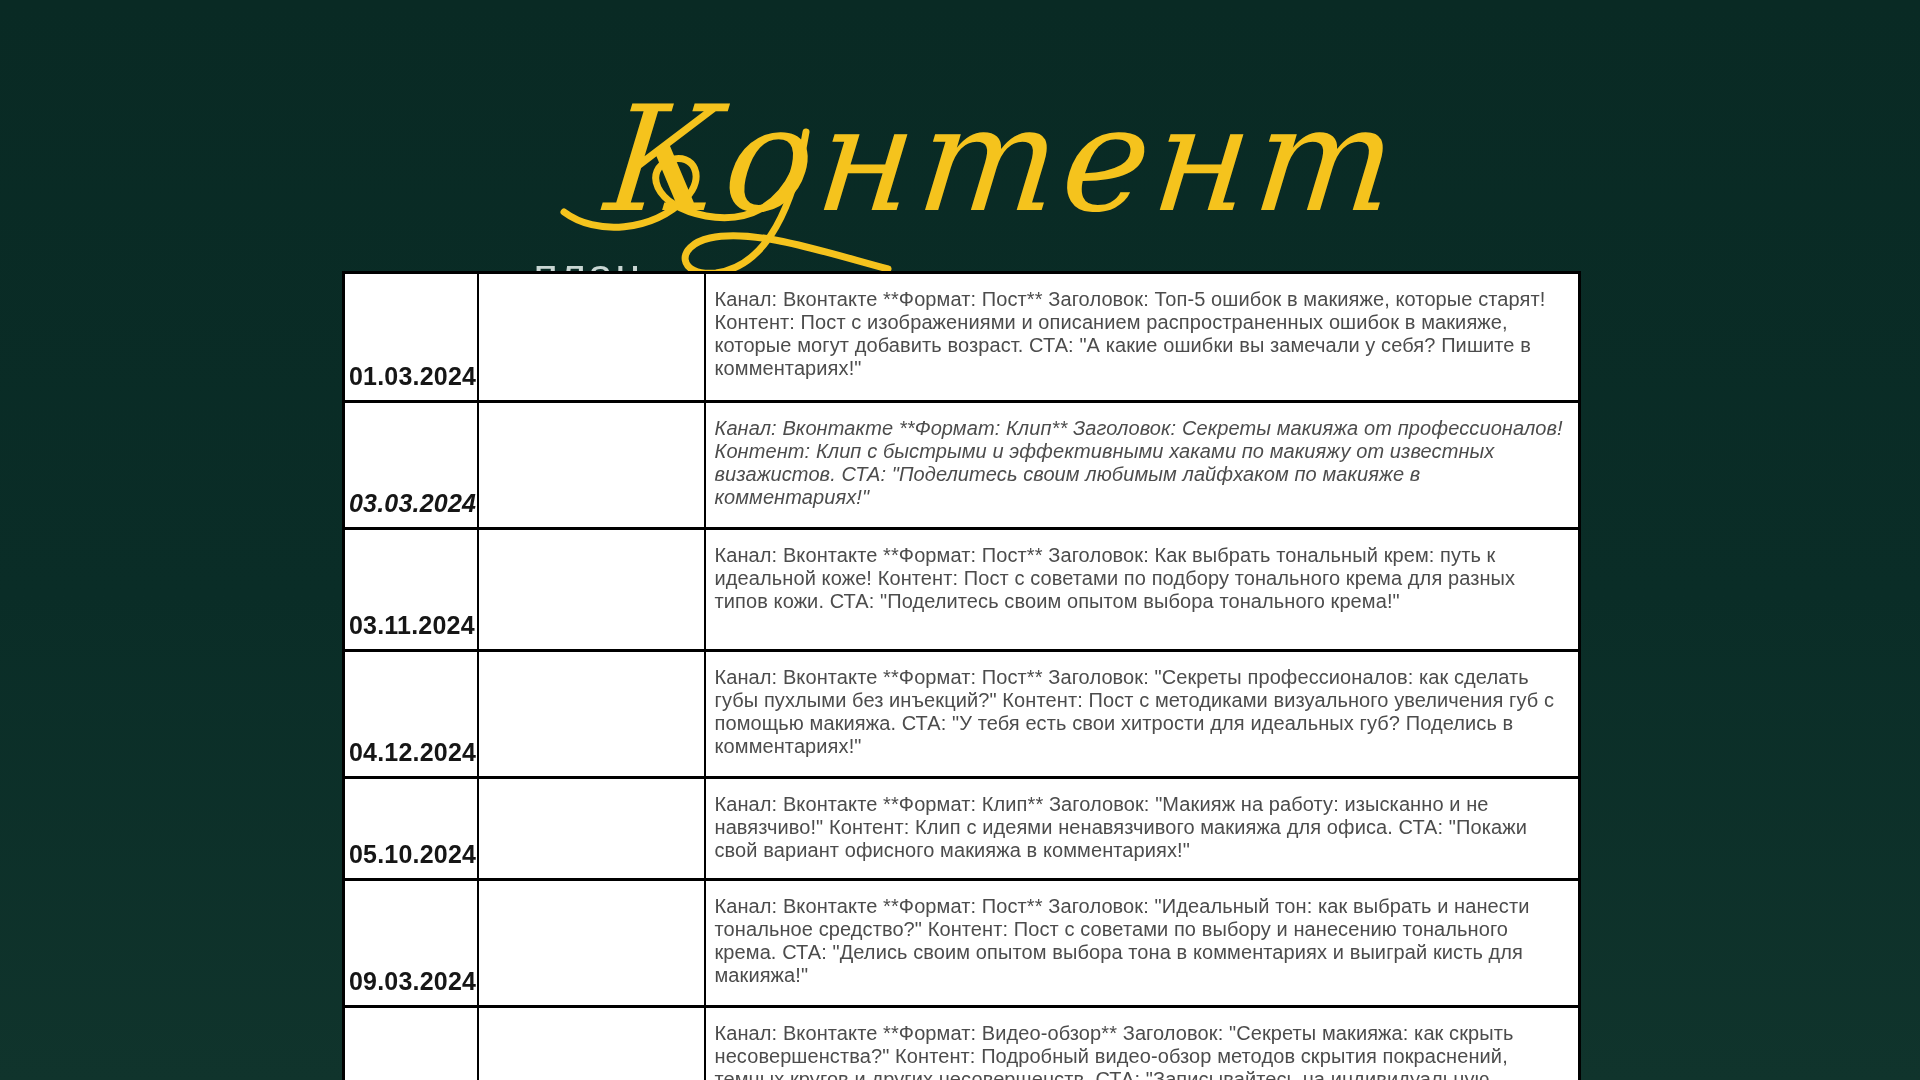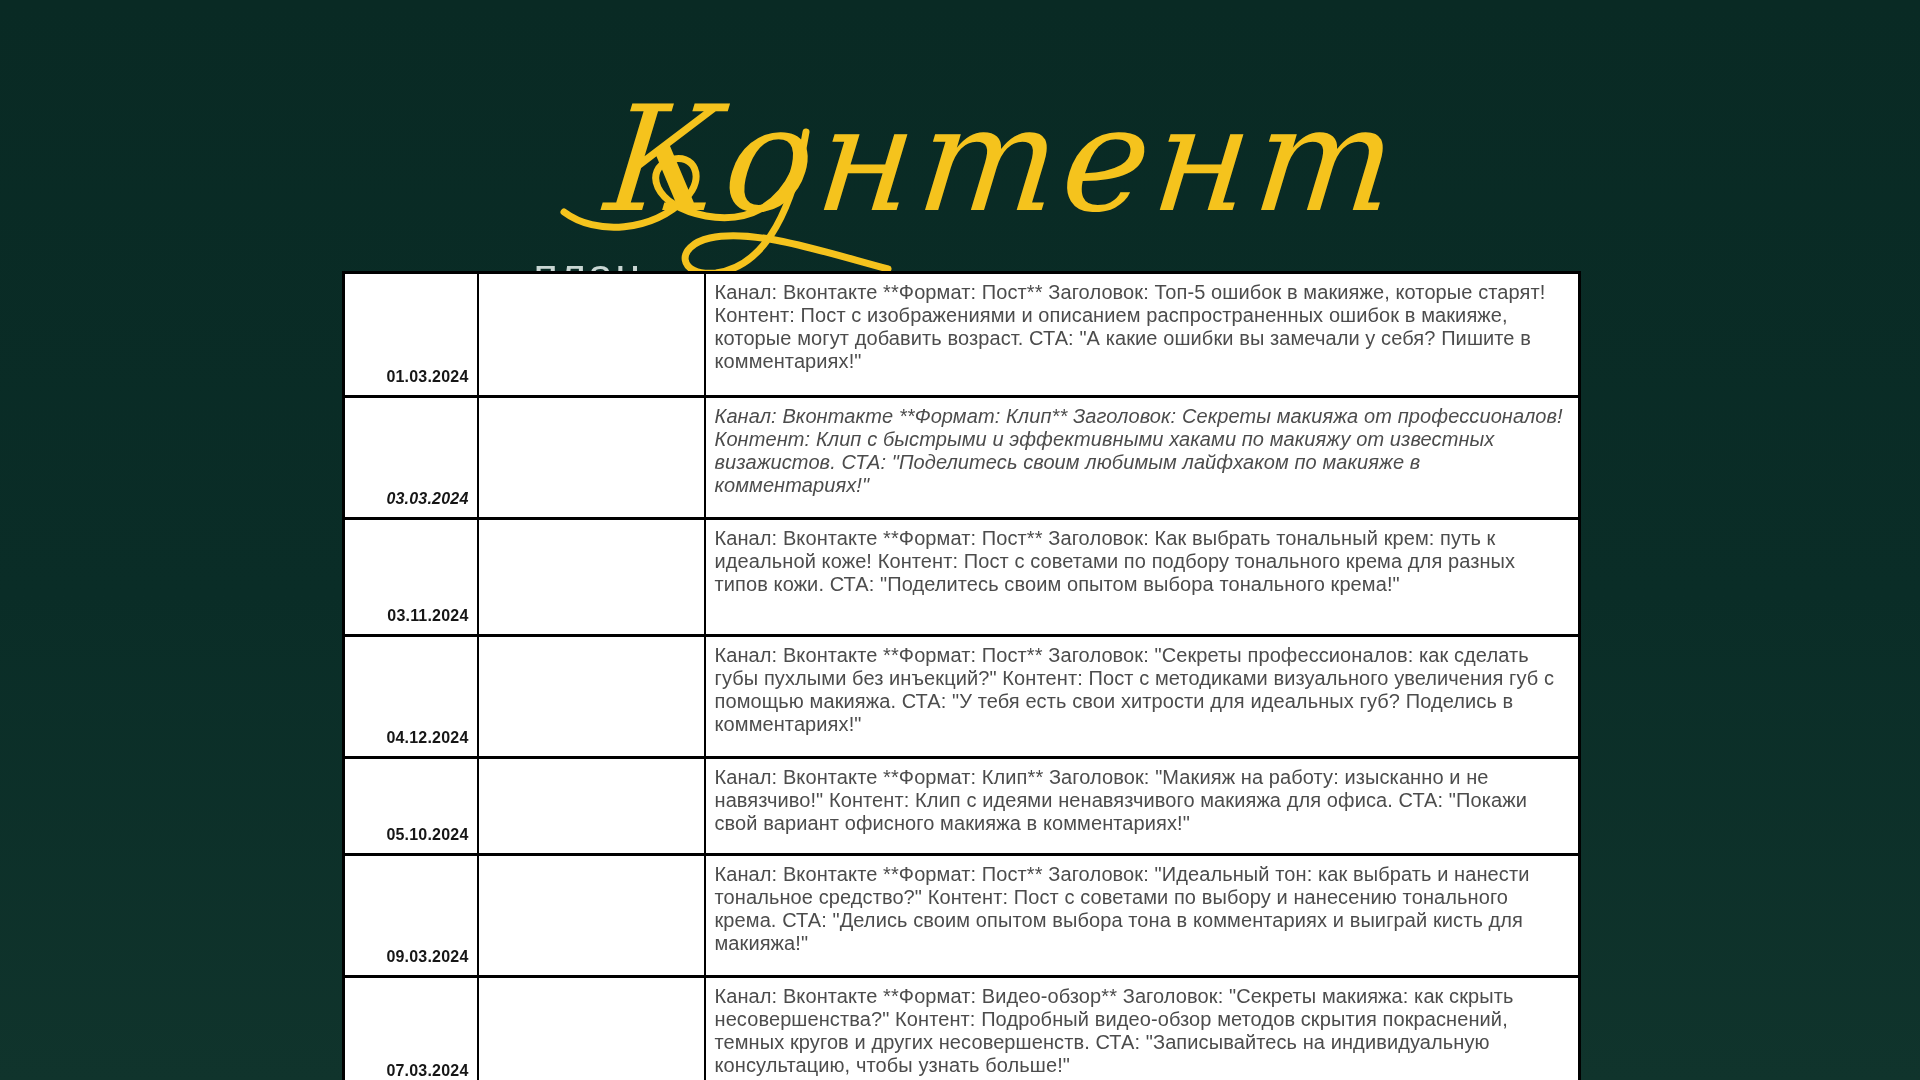--- a/index.html
+++ b/index.html
@@ -42,27 +42,27 @@
   td{
     border-left:2px solid var(--table-border,#000000);
     border-right:2px solid var(--table-border,#000000);
     border-top:3px solid var(--table-border,#000000);
     border-bottom:3px solid var(--table-border,#000000);
     overflow:hidden;
   }
   td.date{
     vertical-align:bottom;text-align:right;
     padding:4px 8px 9px 4px;
-    font-size:16px;color:var(--date-color,#161616);
+    font-size:25px;color:var(--date-color,#161616);
     font-weight:bold;letter-spacing:0.2px;
   }
   td.mid{background:#ffffff;}
   td.content{
     vertical-align:top;
-    padding:7px 12px 4px 9px;
+    padding:14px 12px 4px 9px;
     font-size:20px;line-height:23px;
     color:var(--text-color,#4c4c4c);
     letter-spacing:0.1px;
     margin-top:28px;
   }
   tr:nth-child(1) td{height:108px;}
   tr:nth-child(2) td{height:106px;font-style:italic;}
   tr:nth-child(3) td{height:101px;}
   tr:nth-child(4) td{height:106px;}
   tr:nth-child(5) td{height:81px;}

